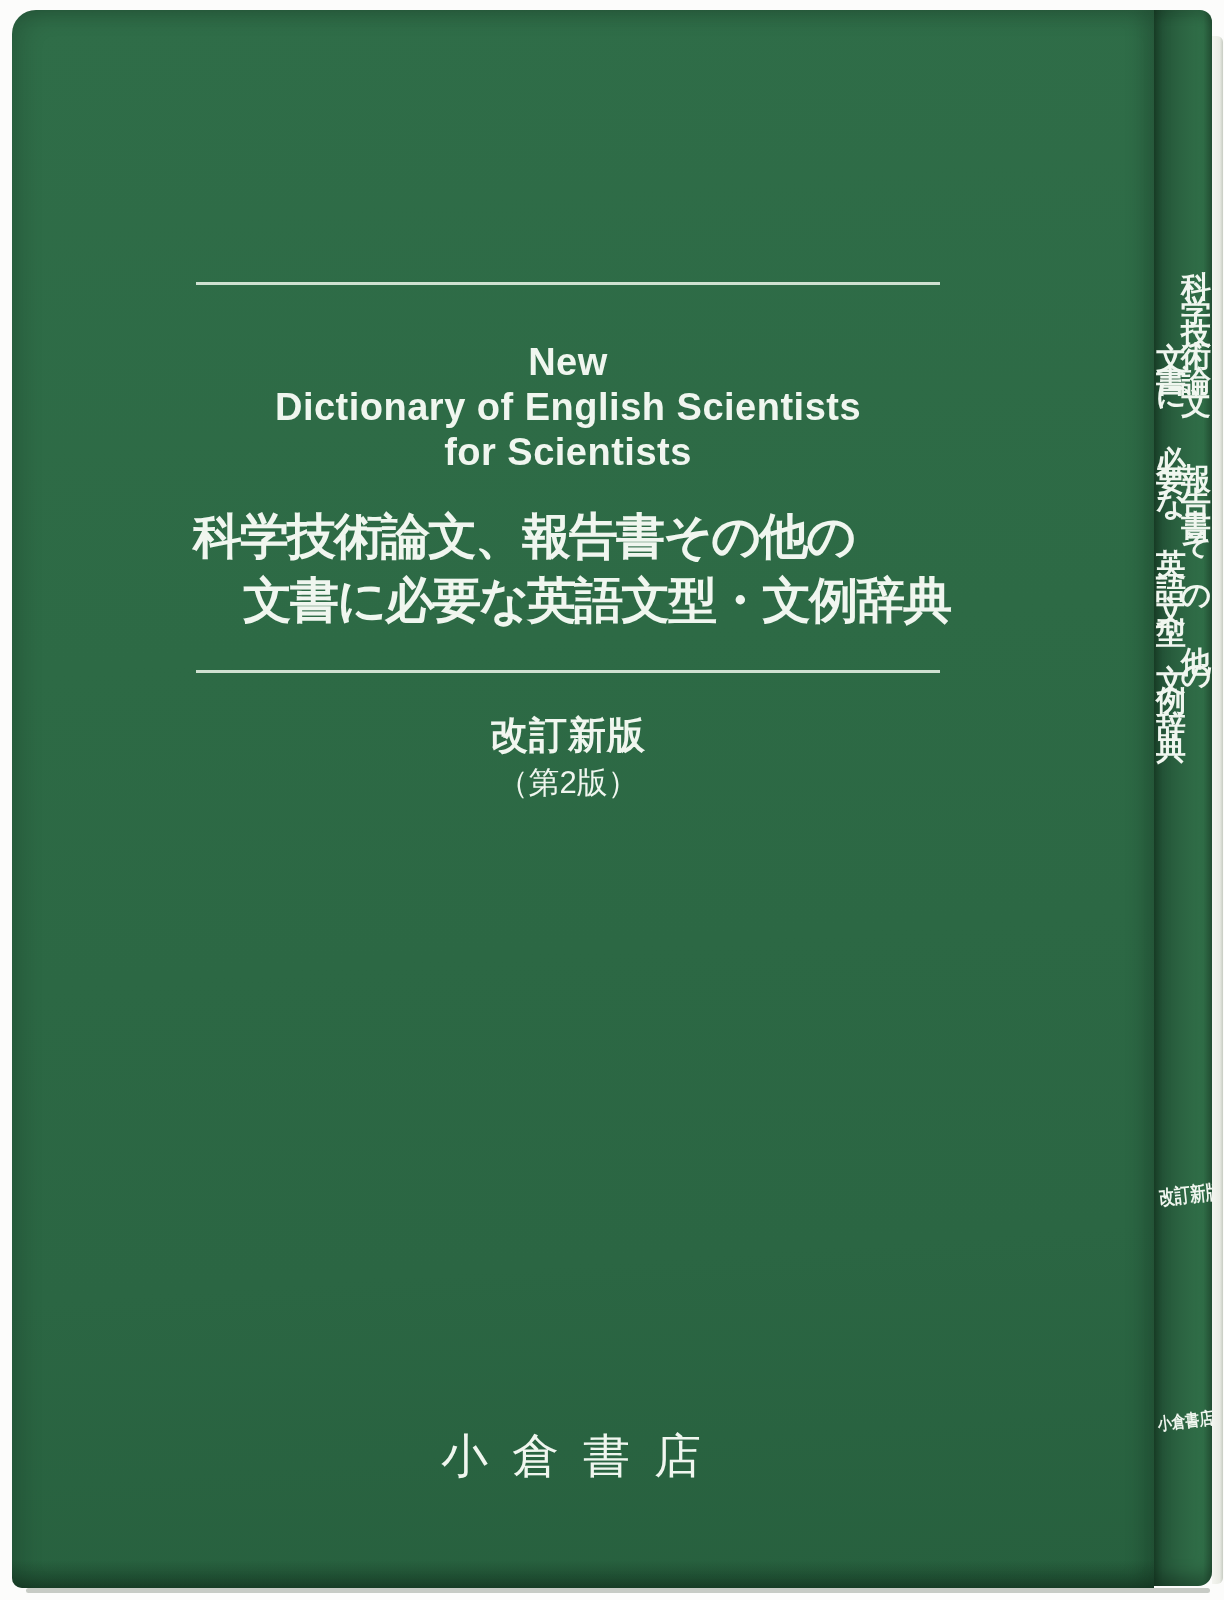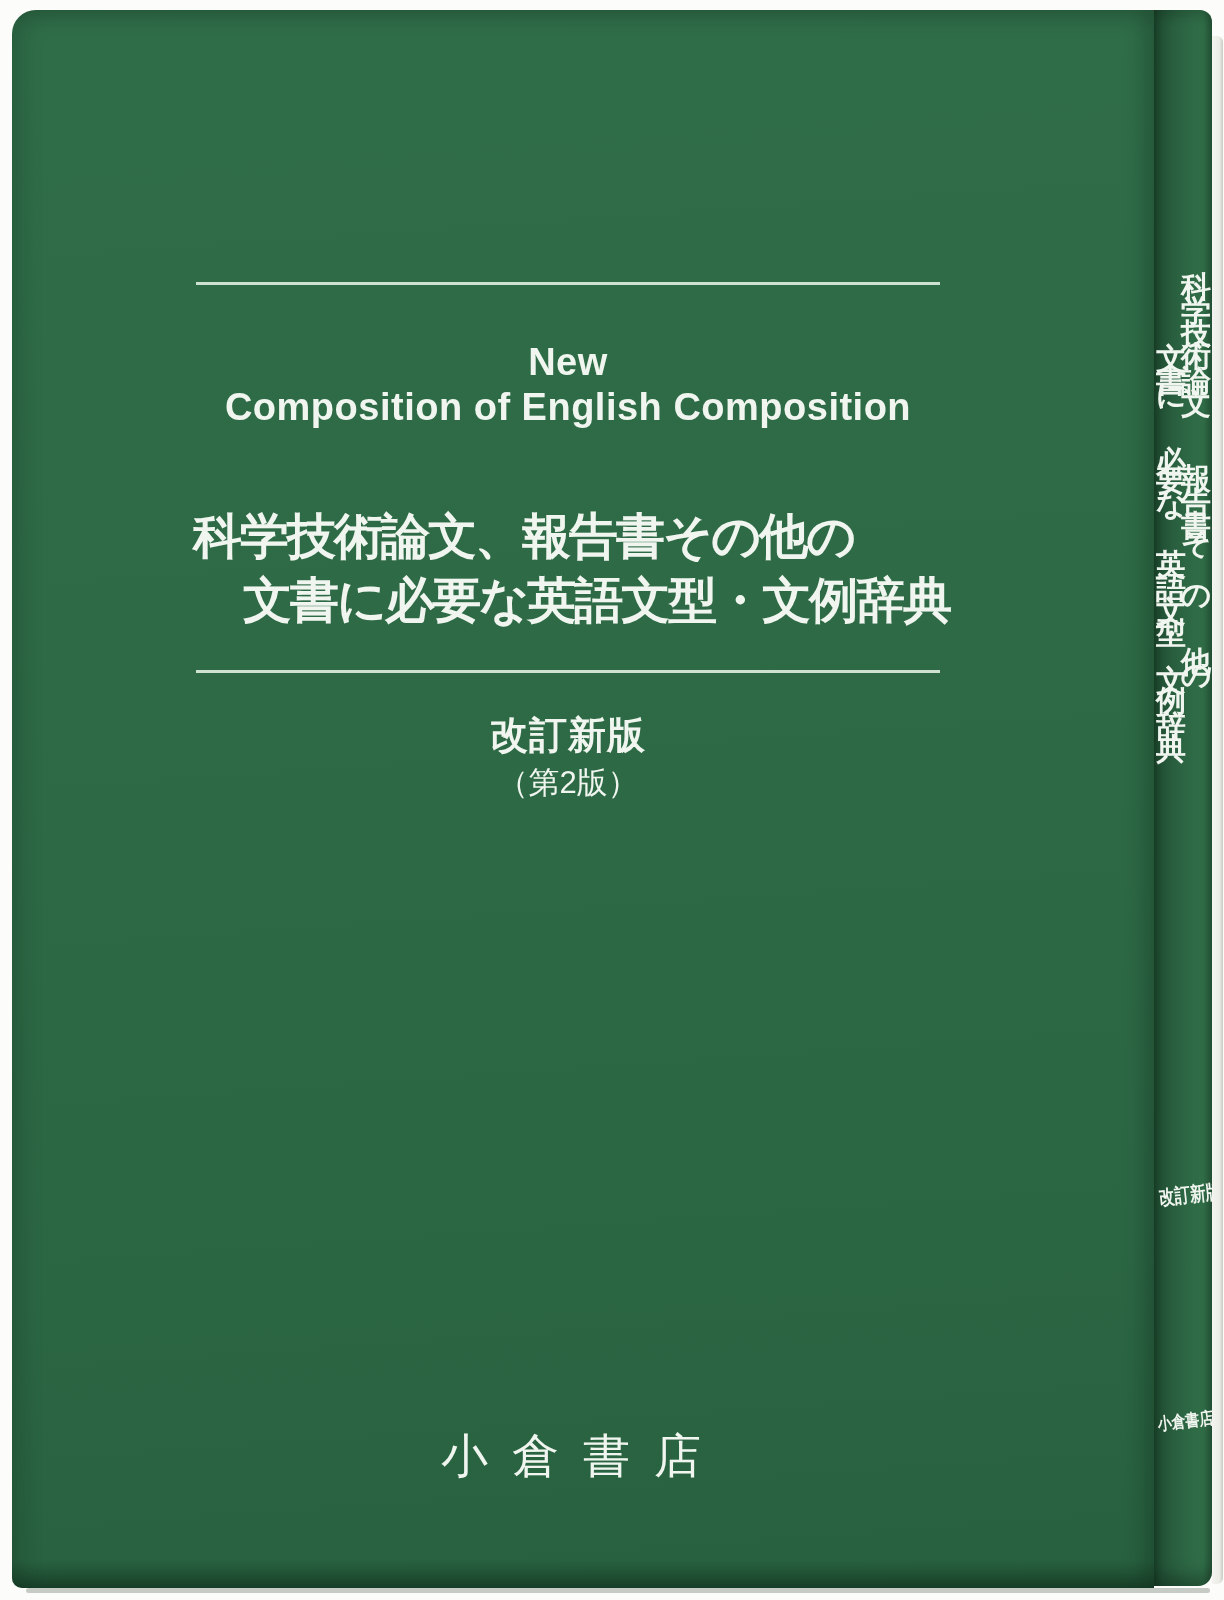--- a/index.html
+++ b/index.html
@@ -91,21 +91,22 @@
 <body>
 
 <div class="scene">
   <div class="book">
 
     <div class="front-cover">
       <div class="rule rule-top"></div>
 
       <div class="english-title">
         <div>New</div>
-        <div>Composition of English Composition</div>
+        <div>Dictionary of English Scientists</div>
+        <div>for Scientists</div>
       </div>
 
       <div class="jp-title">
         <div class="line1">科学技術論文、報告書その他の</div>
         <div class="line2">文書に必要な英語文型・文例辞典</div>
       </div>
 
       <div class="rule rule-bottom"></div>
 
       <div class="edition">改訂新版</div>

